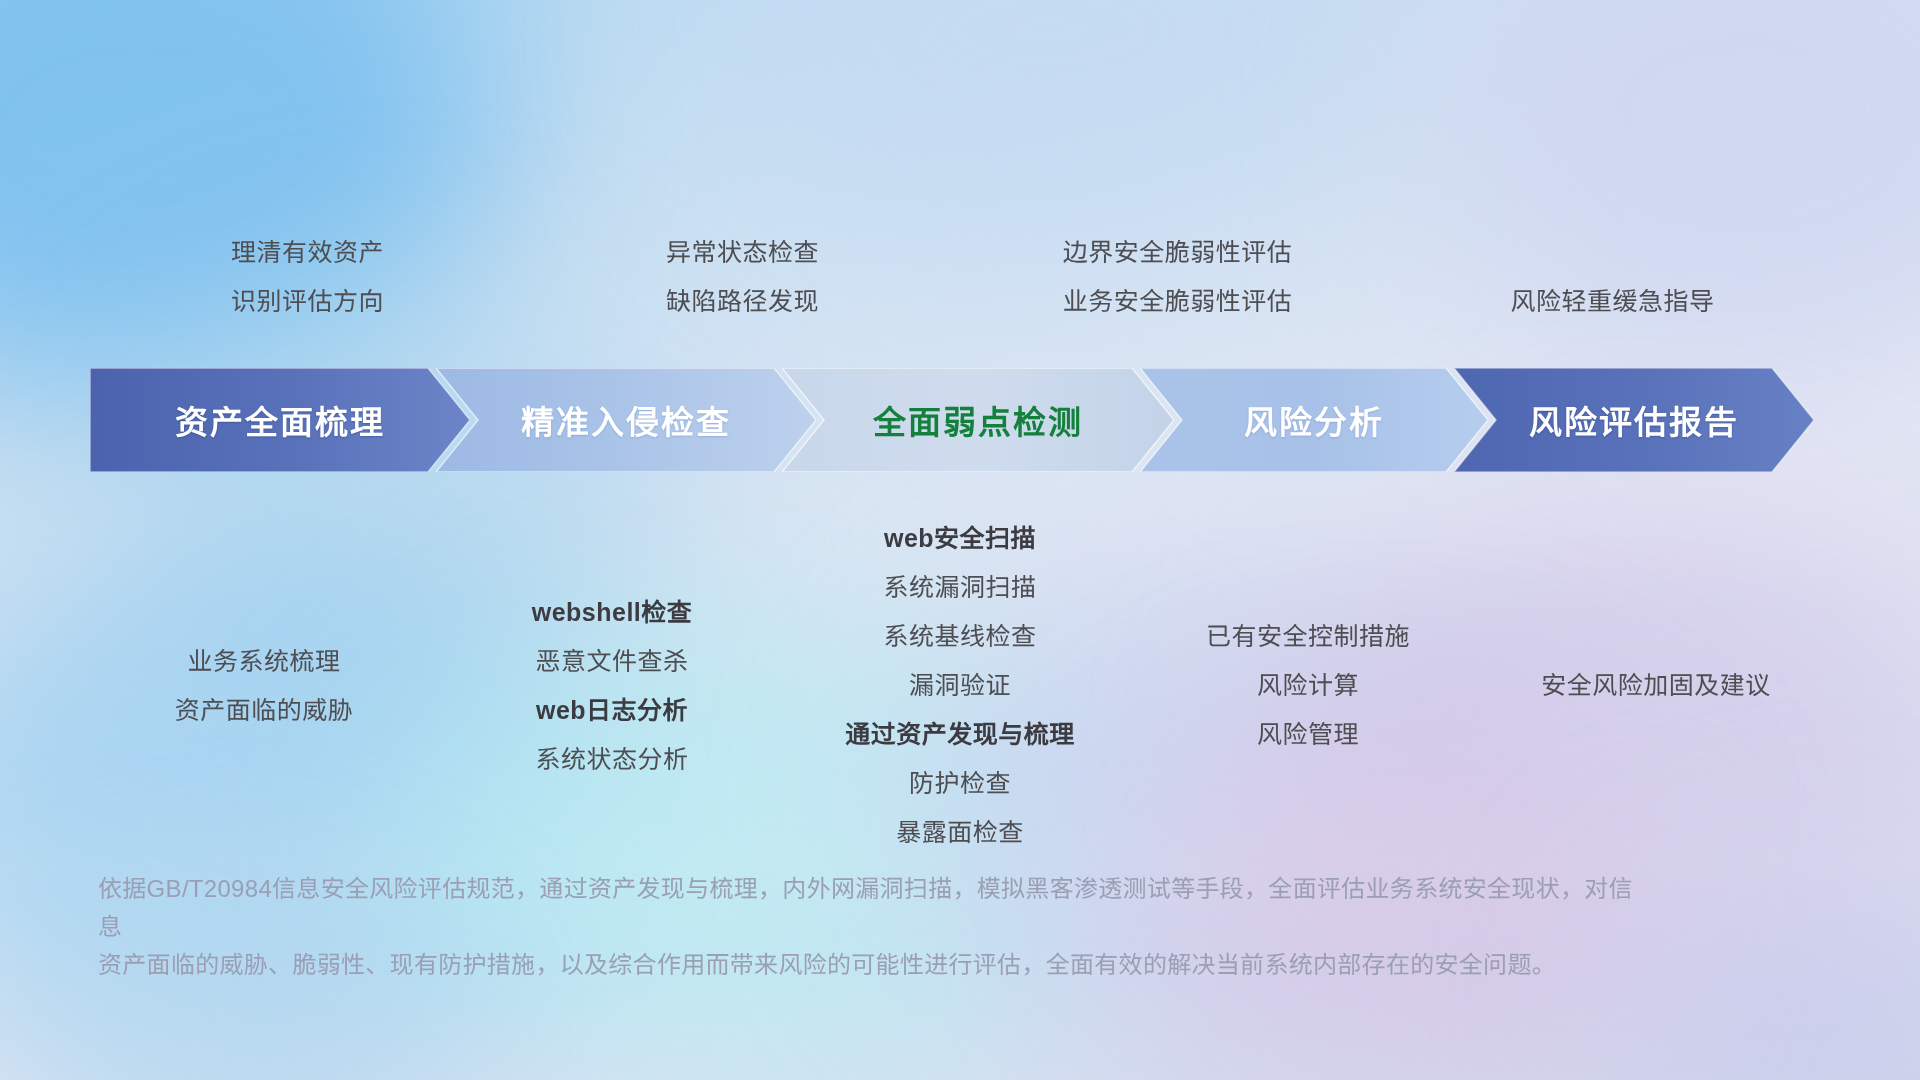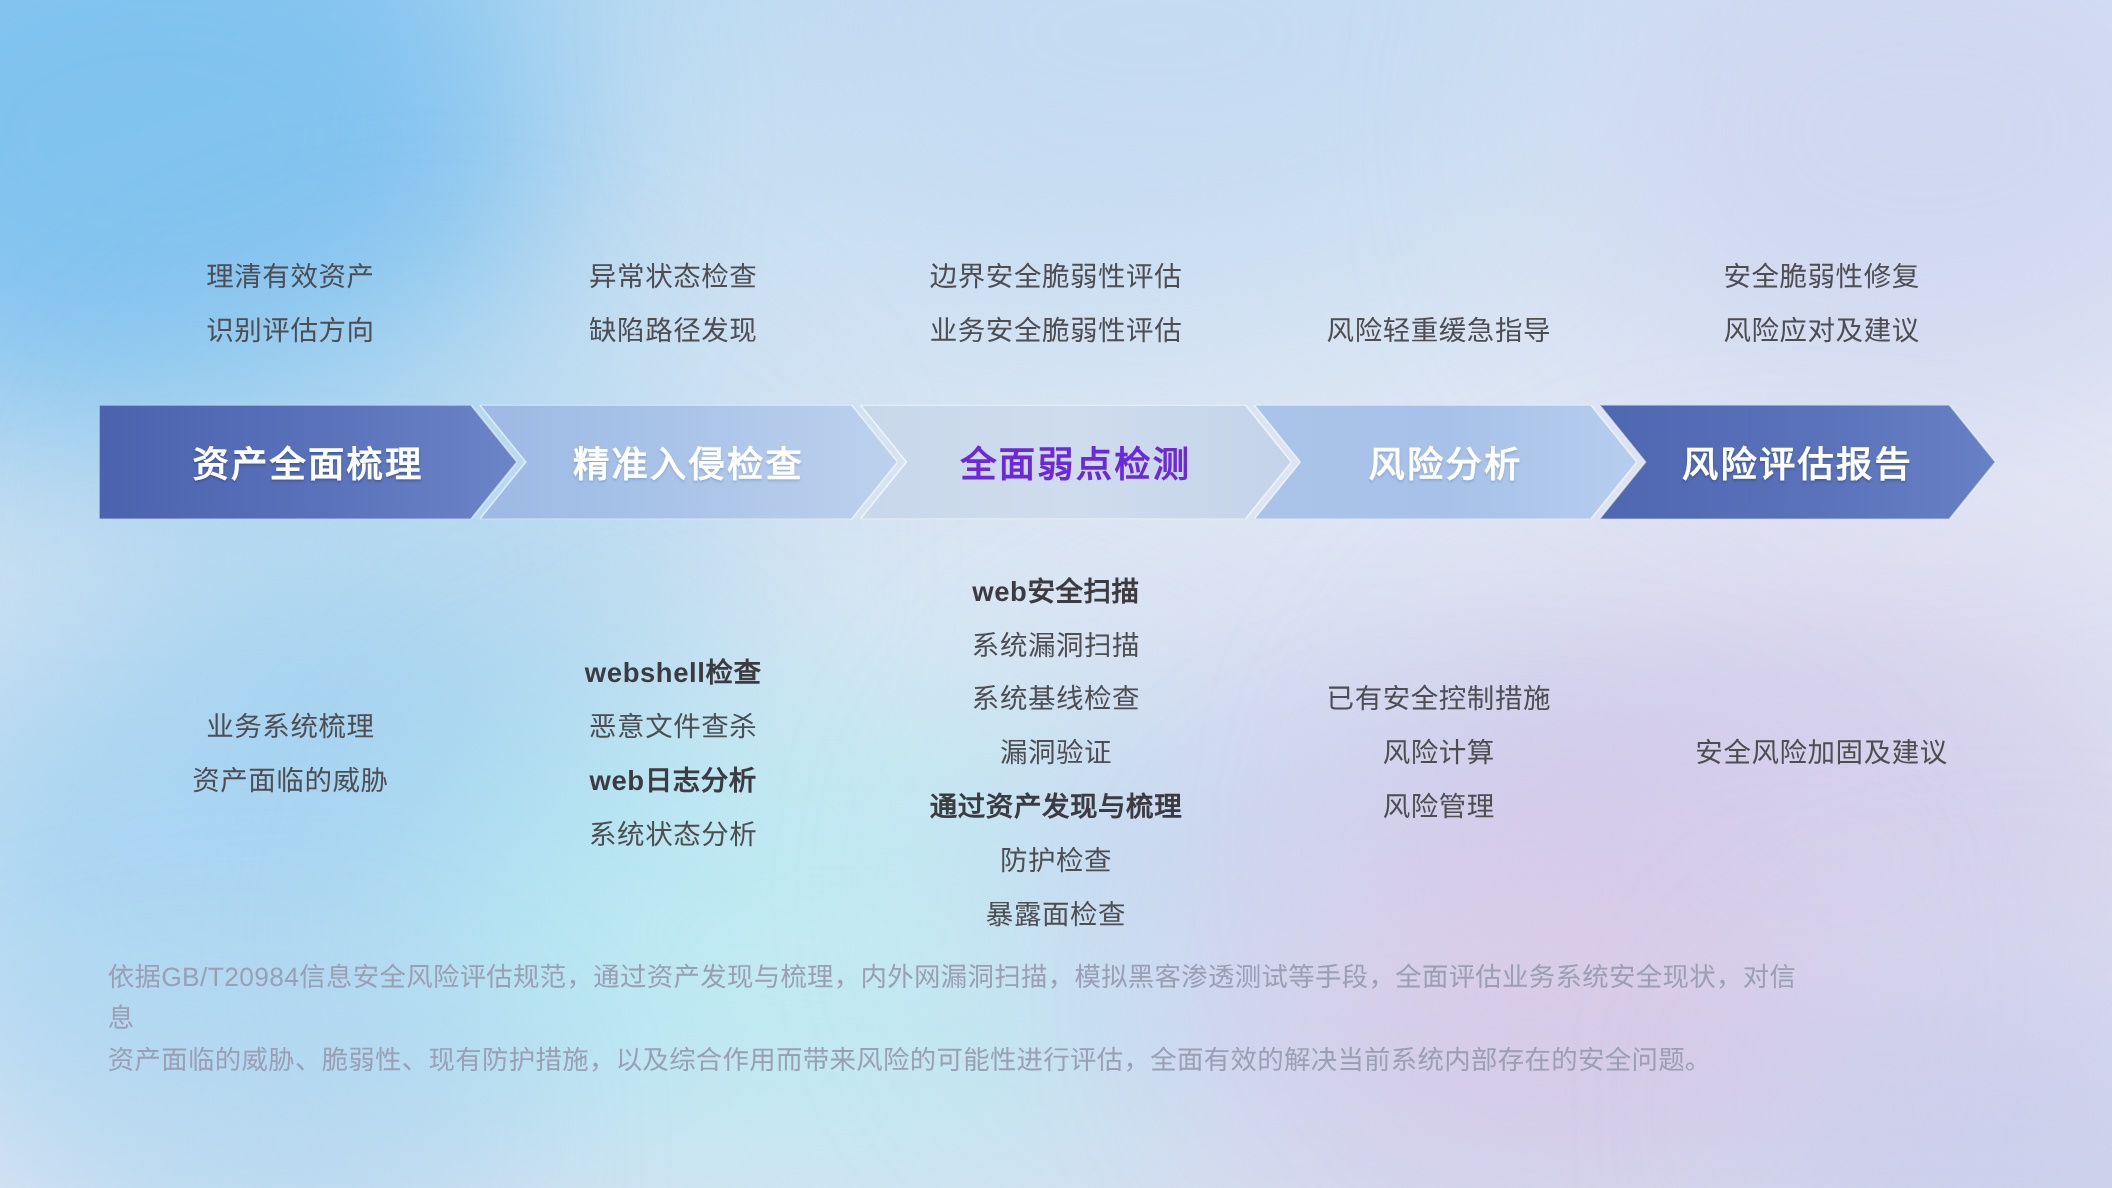--- a/index.html
+++ b/index.html
@@ -126,21 +126,21 @@
 
   
   .c1 { width: 380px; margin-right: -34px; z-index: 6; }
   .c2 { width: 380px; margin-right: -34px; z-index: 5; }
   .c3 { width: 392px; margin-right: -34px; z-index: 4; }
   .c4 { width: 348px; margin-right: -34px; z-index: 3; }
   .c5 { width: 360px;                      z-index: 2; }
 
   .c1 .label { color: #ffffff; text-shadow: 0 1px 2px rgba(30,50,110,0.35); }
   .c2 .label { color: #ffffff; text-shadow: 0 1px 2px rgba(70,100,160,0.25); }
-  .c3 .label { color: #6d28d9; }
+  .c3 .label { color: #15803d; }
   .c4 .label { color: #ffffff; text-shadow: 0 1px 2px rgba(70,100,160,0.25); }
   .c5 .label { color: #ffffff; text-shadow: 0 1px 2px rgba(30,50,110,0.35); }
 
   
   .footer {
     position: absolute;
     left: 98px;
     top: 870px;
     width: 1550px;
     font-size: 24px;
@@ -185,24 +185,20 @@
 
       <div class="col">
         <div class="item">边界安全脆弱性评估</div>
         <div class="item">业务安全脆弱性评估</div>
       </div>
 
       <div class="col">
         <div class="item" style="margin-top:49px">风险轻重缓急指导</div>
       </div>
 
-      <div class="col">
-        <div class="item">安全脆弱性修复</div>
-        <div class="item">风险应对及建议</div>
-      </div>
 
     </div>
 
     <div class="ribbon">
 
       <div class="chev c1">
         <div class="chev-shape">
           <svg viewBox="0 0 380 104" preserveAspectRatio="none">
             <defs>
               <linearGradient id="g1" x1="0" y1="0" x2="1" y2="0">

